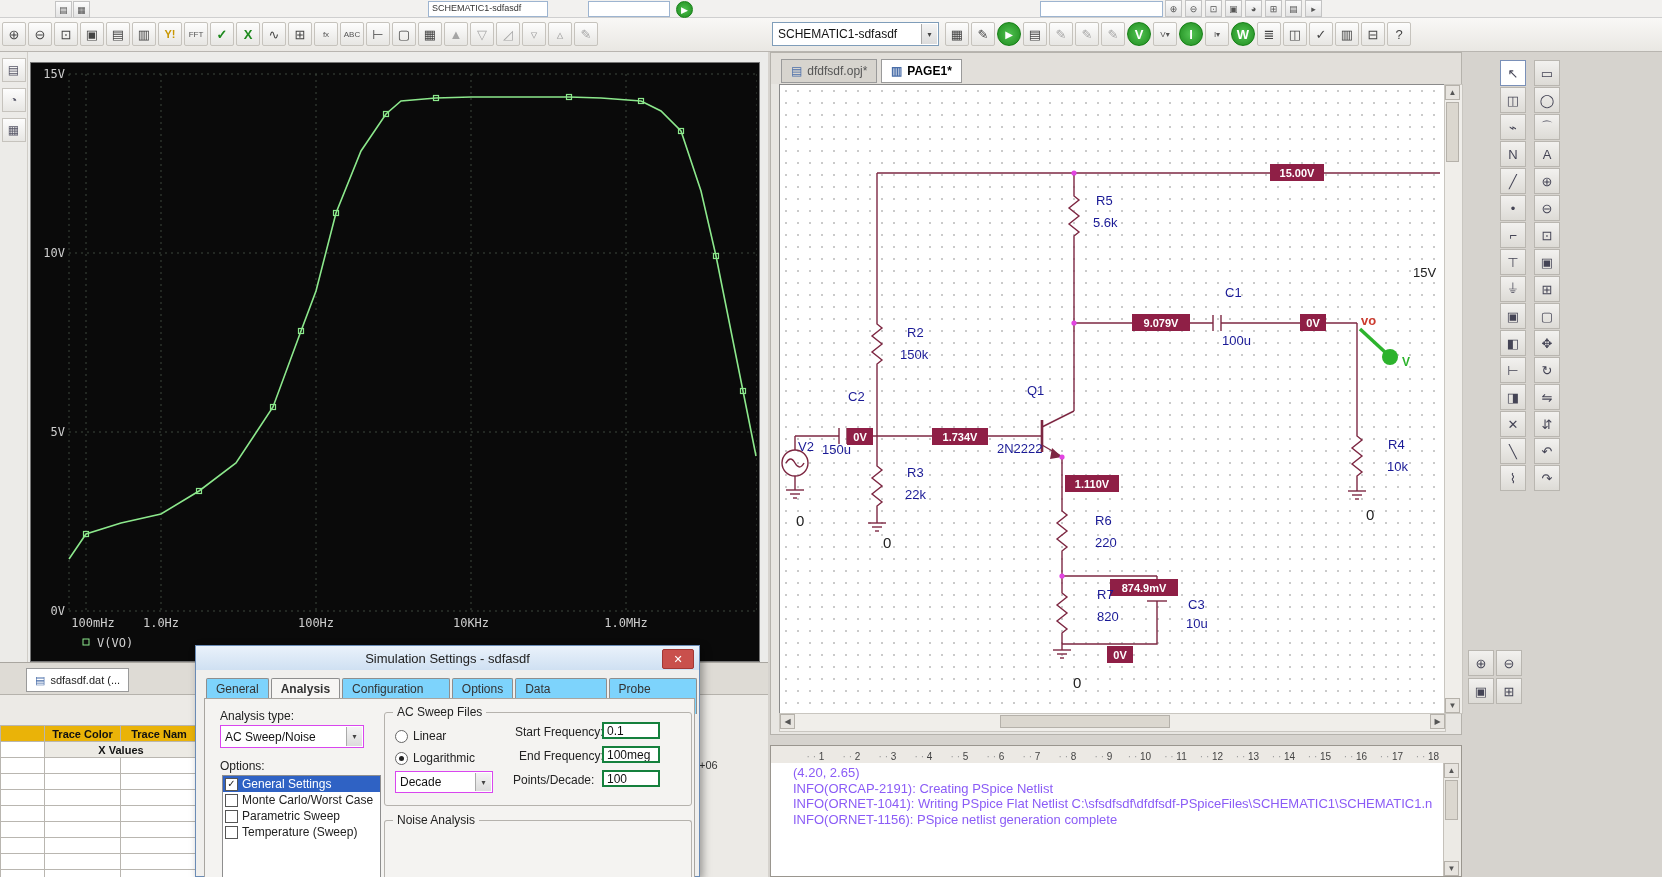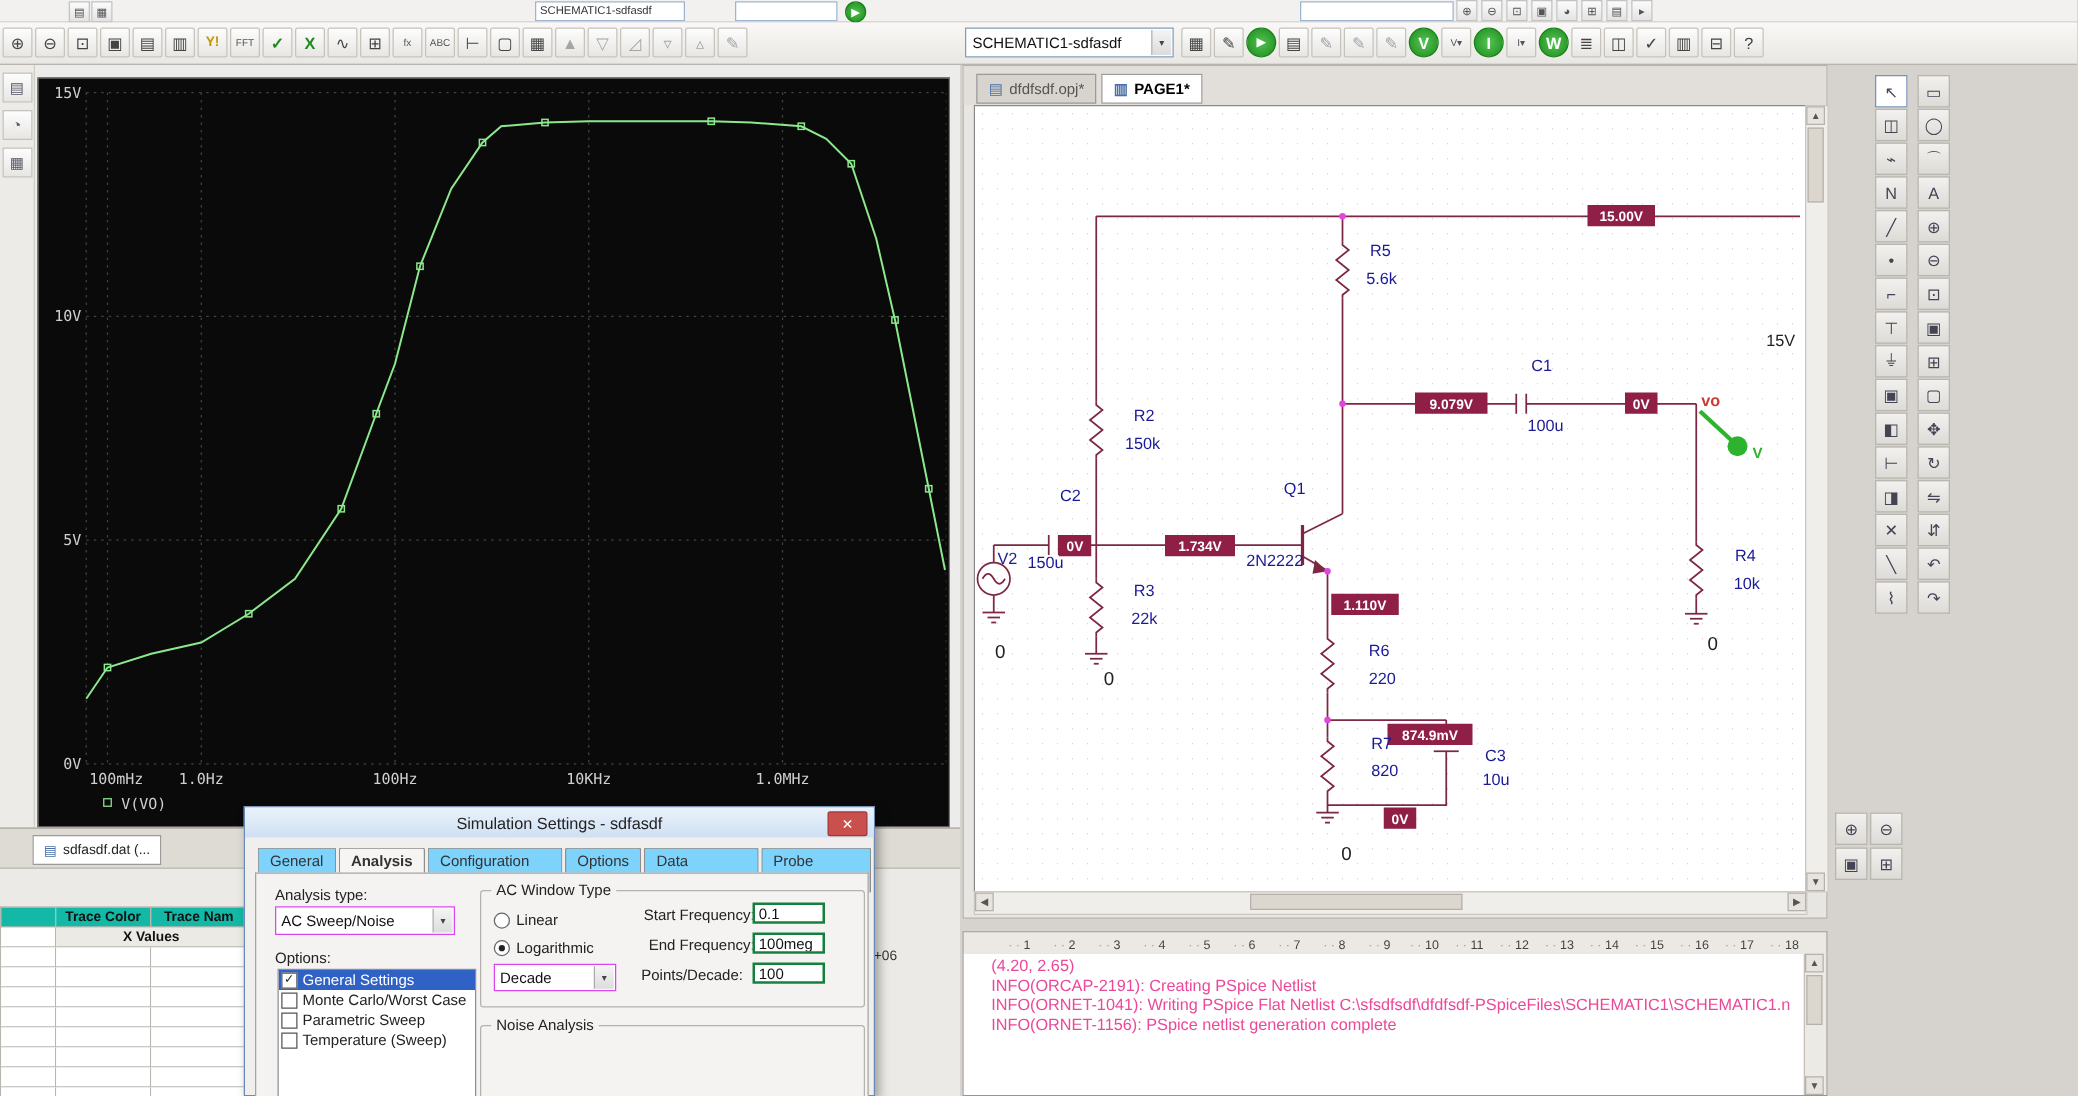--- a/index.html
+++ b/index.html
@@ -26,21 +26,21 @@
   #probe-strip{position:absolute;left:0;top:0;width:28px;height:612px;background:#ecebe8;border-right:1px solid #d0cdc7;display:flex;flex-direction:column;align-items:center;padding-top:6px;gap:6px;box-sizing:border-box;}
   .pstrip-btn{width:22px;height:22px;background:linear-gradient(#fdfdfd,#e7e6e3);border:1px solid #c6c3bd;font-size:12px;color:#556;display:flex;align-items:center;justify-content:center;}
   #plot-wrap{position:absolute;left:30px;top:10px;width:728px;height:598px;background:#0a0a0a;border:1px solid #777;}
   #probe-tabstrip{position:absolute;left:0;top:610px;width:768px;height:32px;background:#dedbd5;border-top:1px solid #a9a6a0;}
   .ptab{position:absolute;left:26px;top:5px;height:22px;background:#fff;border:1px solid #9a9a9a;display:flex;align-items:center;gap:5px;padding:0 8px;font-size:11px;color:#222;}
   .ptab .ticon{color:#4a6ea9;font-size:11px;}
   #table-area{position:absolute;left:0;top:642px;width:768px;height:183px;background:#eceae6;border-top:1px solid #b5b2ac;}
   .ttable{position:absolute;left:0;top:30px;width:197px;font-size:11px;color:#111;background:#fff;border-top:1px solid #b9b6b0;border-left:1px solid #b9b6b0;}
   .trow{display:flex;}
   .tcell{border-right:1px solid #b9b6b0;border-bottom:1px solid #b9b6b0;height:16px;line-height:16px;overflow:hidden;white-space:nowrap;padding:0 2px;box-sizing:border-box;background:#fff;}
-  .thead .tcell{background:#14b8a6;font-weight:bold;text-align:center;}
+  .thead .tcell{background:#eab308;font-weight:bold;text-align:center;}
   .c0{width:44px;flex:none;}
   .c1{width:76px;flex:none;}
   .c2{width:77px;flex:none;}
   .cmerge{width:153px;flex:none;text-align:center;font-weight:bold;background:#eceae4;}
   #stray-axis{position:absolute;left:699px;top:64px;font-size:11px;color:#333;}
   
   #capture-panel{left:770px;top:52px;width:692px;height:683px;background:#e8e6e2;border:1px solid #b5b2ac;}
   #ctabbar{position:absolute;left:0;top:0;width:690px;height:31px;background:#e2dfda;}
   .ctab{position:absolute;top:6px;height:24px;display:flex;align-items:center;gap:5px;padding:0 9px;font-size:12px;border:1px solid #9a9a9a;background:#d7d4ce;color:#555;box-sizing:border-box;}
   .ctab[data-active="true"]{background:#fff;color:#000;font-weight:bold;}
@@ -54,21 +54,21 @@
   .palette-col{display:flex;flex-direction:column;gap:1px;}
   .pb{width:26px;height:26px;background:linear-gradient(#f2f1ef,#dddbd6);border:1px solid #b9b6b0;display:flex;align-items:center;justify-content:center;font-size:13px;color:#445;box-sizing:border-box;}
   .pb[data-pressed="true"]{background:#fff;border:1px solid #7a90b8;}
   .corner-group{display:grid;grid-template-columns:26px 26px;gap:2px;}
   
   #log-panel{left:770px;top:745px;width:692px;height:132px;background:#f3f1ee;border:1px solid #9a968f;}
   #log-ruler{position:absolute;left:0;top:0;width:690px;height:17px;background:#ece9e4;border-bottom:1px solid #c5c1ba;white-space:nowrap;overflow:hidden;}
   .ruler-cell{display:inline-block;width:36px;text-align:center;font-size:10px;color:#444;line-height:16px;}
   .ruler-cell::before{content:"· · ";color:#999;}
   #log-x{position:absolute;left:2px;top:2px;width:13px;height:13px;font-size:9px;display:flex;align-items:center;justify-content:center;background:#e4e1db;border:1px solid #aaa;color:#333;}
-  #log-text{position:absolute;left:0;top:17px;width:688px;height:113px;background:#fff;font-size:13px;color:#ec4899;line-height:15.5px;padding:2px 2px 0 22px;box-sizing:border-box;overflow:hidden;white-space:nowrap;}
+  #log-text{position:absolute;left:0;top:17px;width:688px;height:113px;background:#fff;font-size:13px;color:#8b5cf6;line-height:15.5px;padding:2px 2px 0 22px;box-sizing:border-box;overflow:hidden;white-space:nowrap;}
   #log-scroll{position:absolute;right:0;top:17px;width:17px;height:113px;background:#eceae5;border-left:1px solid #c5c1ba;}
   
   #dialog{left:195px;top:645px;width:505px;height:232px;background:#f0efed;border:1px solid #6a8bb5;box-shadow:3px 3px 8px rgba(0,0,0,.35);}
   #dlg-title{position:absolute;left:0;top:0;width:503px;height:24px;background:linear-gradient(#eaf2fb,#cfe0f2);display:flex;align-items:center;justify-content:center;font-size:13px;color:#222;}
   #dlg-close{position:absolute;right:5px;top:3px;width:30px;height:18px;background:#c9504c;border:1px solid #a23734;border-radius:2px;color:#fff;font-size:11px;display:flex;align-items:center;justify-content:center;}
   #dlg-tabs{position:absolute;left:10px;top:32px;display:flex;}
   .dtab{padding:3px 9px 4px 9px;font-size:12px;border:1px solid #8e8e8e;border-bottom:none;background:#7dd3fc;margin-right:2px;border-radius:2px 2px 0 0;color:#333;}
   .dtab[data-active="true"]{background:#f6f5f3;font-weight:bold;}
   #dpane{position:absolute;left:8px;top:52px;width:489px;height:180px;border:1px solid #a8a5a0;border-bottom:none;background:#f4f3f1;}
   .dlabel{position:absolute;font-size:12px;color:#222;white-space:nowrap;}
@@ -755,21 +755,21 @@
             <span>Parametric Sweep</span>
           </div>
 
           <div class="opt" data-checked="false" data-selected="false">
             <span class="cb"></span>
             <span>Temperature (Sweep)</span>
           </div>
         </div>
 
       <div class="groupbox" style="left:179px;top:13px;width:306px;height:92px">
-        <span class="gtitle">AC Window Type</span>
+        <span class="gtitle">AC Sweep Files</span>
         <div class="radiorow" style="left:10px;top:16px">
           <span class="radio" data-on="false"></span>
           <span>Linear</span>
         </div>
         <div class="radiorow" style="left:10px;top:38px">
           <span class="radio" data-on="true"></span>
           <span>Logarithmic</span>
         </div>
         <div class="sel" style="left:10px;top:58px;width:92px;height:20px">
           <span>Decade</span>

